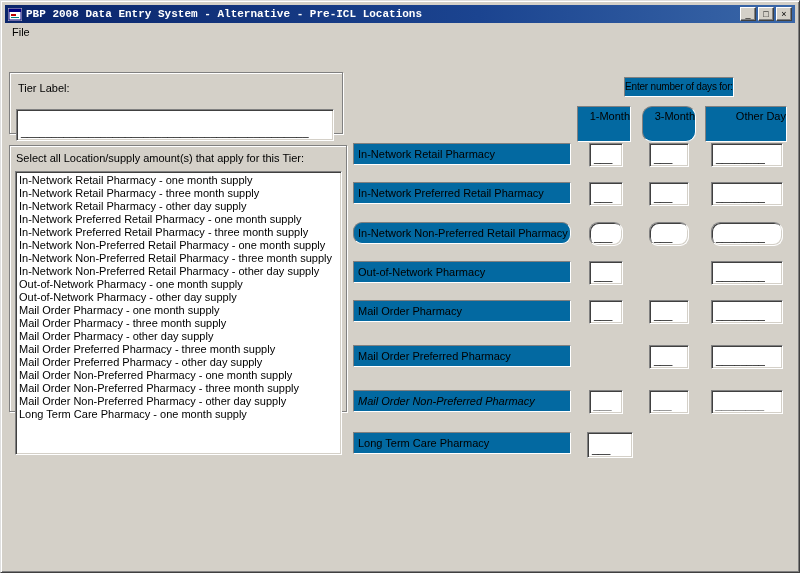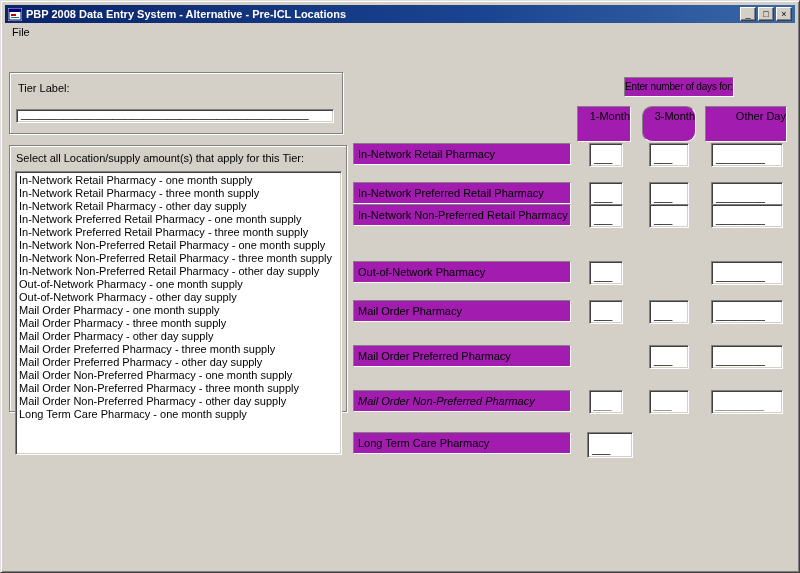--- a/index.html
+++ b/index.html
@@ -15,21 +15,21 @@
     border: 1px solid; border-color: #dfdfdf #404040 #404040 #dfdfdf;
     box-shadow: inset 1px 1px 0 #ffffff, inset -1px -1px 0 #808080;
   }
   
   .titlebar {
     position: absolute; left: 4px; top: 4px; right: 4px; height: 18px;
     background: linear-gradient(90deg, #0a246a 0%, #1b4490 60%, #3a67a8 100%);
     display: flex; align-items: center; padding: 0 3px;
   }
   .app-icon { width: 14px; height: 13px; margin-right: 4px; flex: 0 0 auto; display: inline-flex; }
-  .title-text { color: #ffffff; font-weight: bold; font-size: 11px; white-space: nowrap; }
+  .title-text { color: #ffffff; font-weight: bold; font-size: 11px; white-space: nowrap; font-family: Liberation Mono, monospace; }
   .win-buttons { margin-left: auto; display: flex; gap: 2px; }
   .winbtn {
     width: 16px; height: 14px; background: #d4d0c8;
     border: 1px solid; border-color: #ffffff #404040 #404040 #ffffff;
     box-shadow: inset -1px -1px 0 #808080;
     font-family: "Liberation Sans", sans-serif;
     font-size: 9px; line-height: 11px; text-align: center; padding: 0; cursor: default;
   }
   
   .menubar { position: absolute; left: 4px; top: 22px; right: 4px; height: 18px; display: flex; align-items: center; }
@@ -45,52 +45,52 @@
   .tier-group .grp-label { left: 8px; top: 9px; }
   .list-group { left: 8px; top: 144px; width: 338px; height: 267px; }
   .list-group .grp-label { left: 6px; top: 6px; }
   
   .sunken {
     background: #ffffff;
     border: 1px solid; border-color: #808080 #ffffff #ffffff #808080;
     box-shadow: inset 1px 1px 0 #404040, inset -1px -1px 0 #d4d0c8;
   }
   .tier-input {
-    position: absolute; left: 6px; top: 36px; width: 318px; height: 14px;
+    position: absolute; left: 6px; top: 36px; width: 318px; height: 32px;
     display: flex; align-items: flex-end; padding: 0 2px 2px 4px;
     font-size: 11px; white-space: nowrap; overflow: hidden;
   }
   .listbox {
     position: absolute; left: 5px; top: 25px; width: 327px; height: 284px;
     overflow: hidden; padding: 2px 0 0 3px;
   }
   .li { font-size: 11px; line-height: 13px; height: 13px; white-space: nowrap; overflow: hidden; }
   
   .flatlabel {
-    position: absolute; background: #a21caf;
+    position: absolute; background: #0369a1;
     border: 1px solid; border-color: #808080 #ffffff #ffffff #808080;
     font-size: 11px; color: #000; white-space: nowrap; overflow: visible;
   }
   .loclabel { left: 352px; width: 218px; height: 22px; line-height: 20px; padding-left: 4px; }
   .colhdr { top: 105px; height: 36px; line-height: 19px; text-align: right; }
   .hdr1 { left: 576px; width: 54px; }
   .hdr2 { left: 641px; width: 54px; border-radius: 10px; }
   .hdr3 { left: 704px; width: 82px; }
   .dayshdr { left: 623px; top: 76px; width: 110px; height: 20px; line-height: 18px; text-align: center; font-size: 10px; letter-spacing: -0.2px; }
   
   .daybox {
     position: absolute; height: 24px;
     display: flex; align-items: flex-end; padding: 0 0 2px 4px;
     font-size: 11px; color: #000; overflow: hidden;
   }
   .c1 { left: 588px; width: 34px; }
   .c2 { left: 648px; width: 40px; }
   .c3 { left: 710px; width: 72px; }
   .ltc { left: 586px; width: 46px; height: 26px; }
-  .r1 { top: 142px; } .r2 { top: 181px; } .r3 { top: 203px; } .r4 { top: 260px; }
+  .r1 { top: 142px; } .r2 { top: 181px; } .r3 { top: 221px; border-radius: 9px; } .r4 { top: 260px; }
   .r5 { top: 299px; } .r6 { top: 344px; } .r7 { top: 389px; font-style: italic; } .r8 { top: 431px; }
 </style>
 </head>
 <body>
 
 <div class="window">
 
   <div class="titlebar">
     <span class="app-icon">
       <svg width="14" height="13" viewBox="0 0 14 13">

